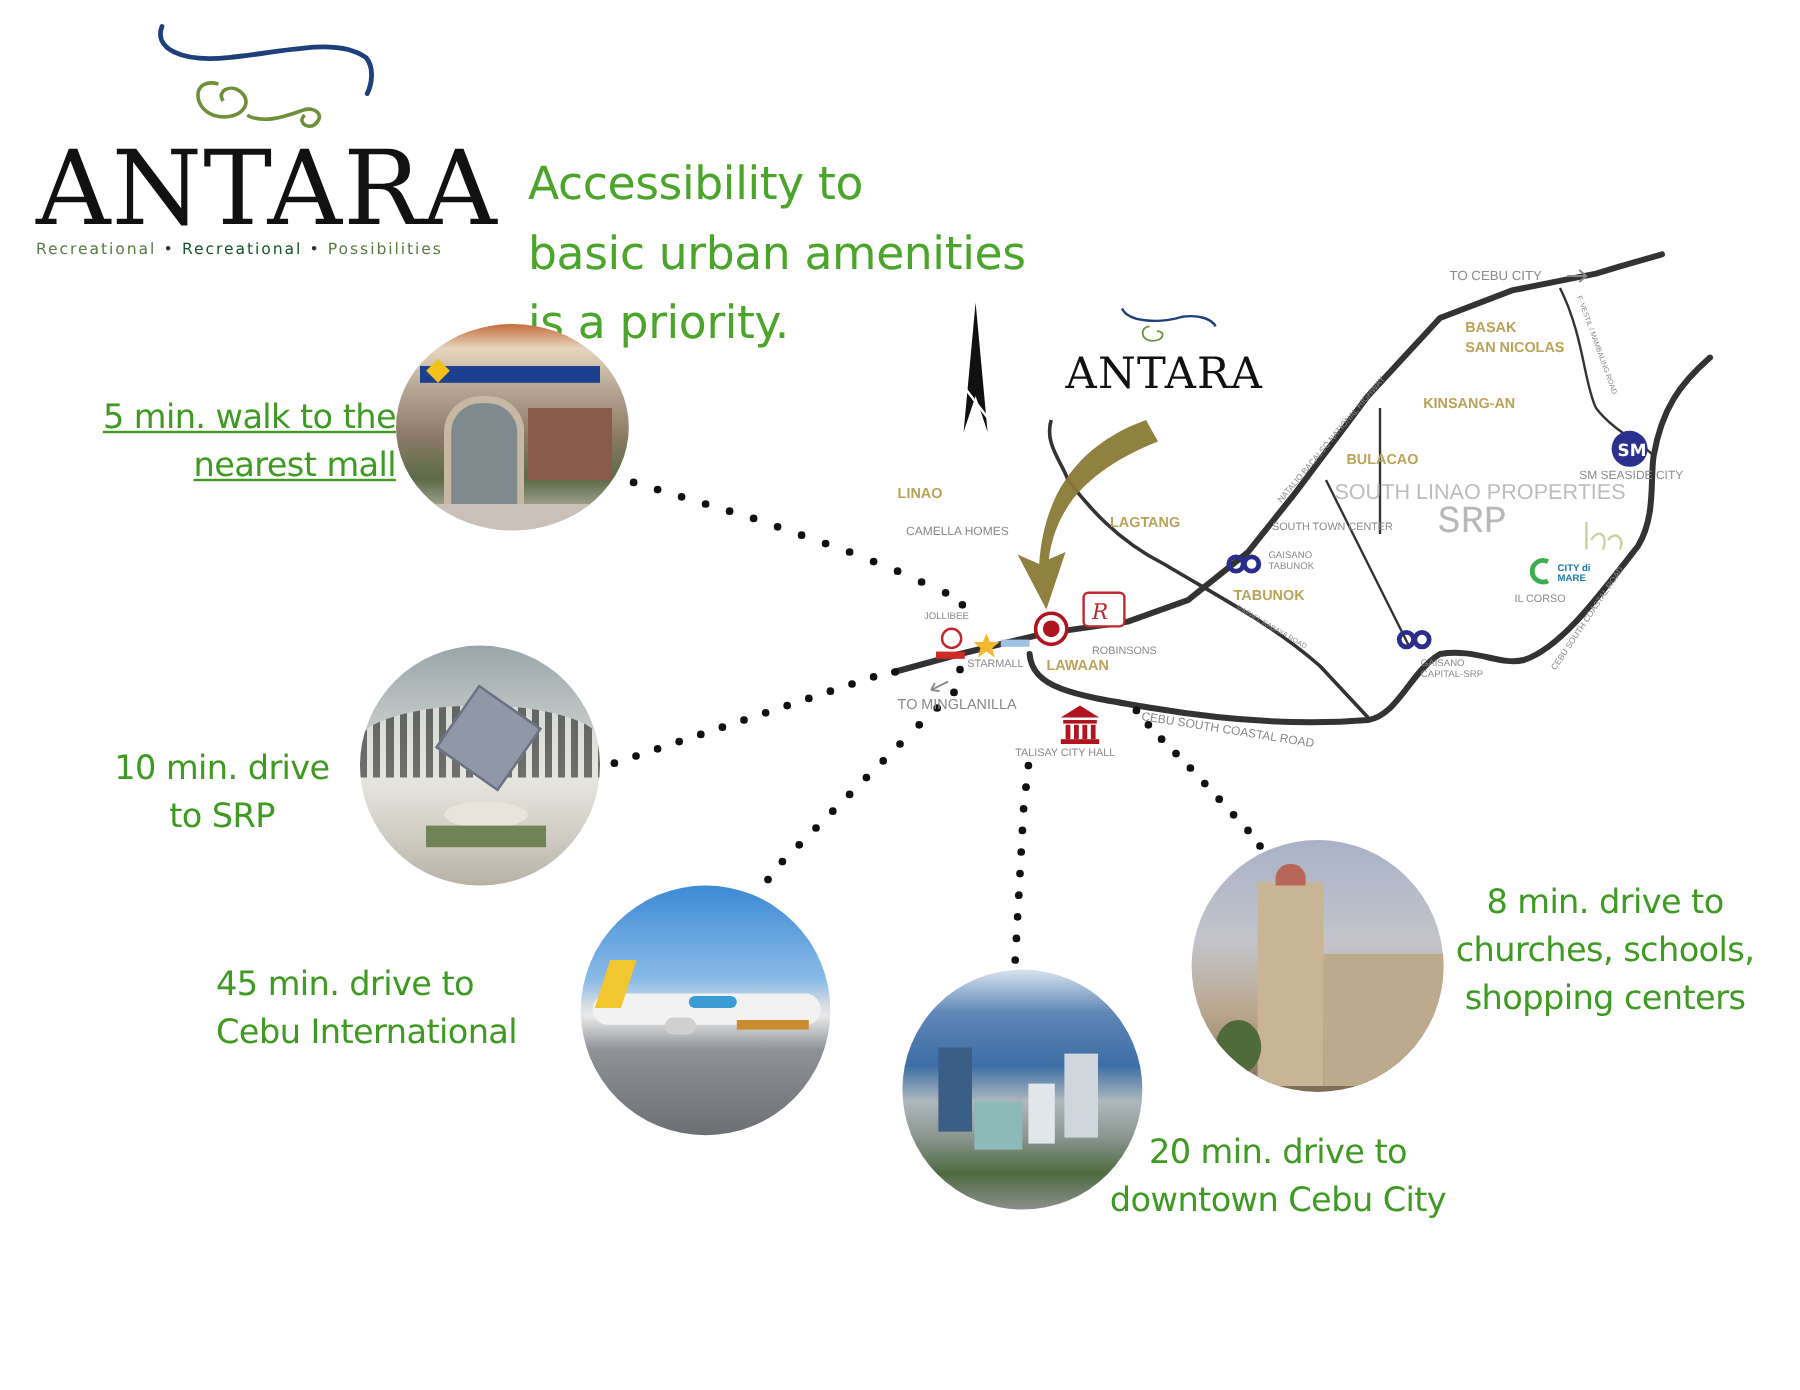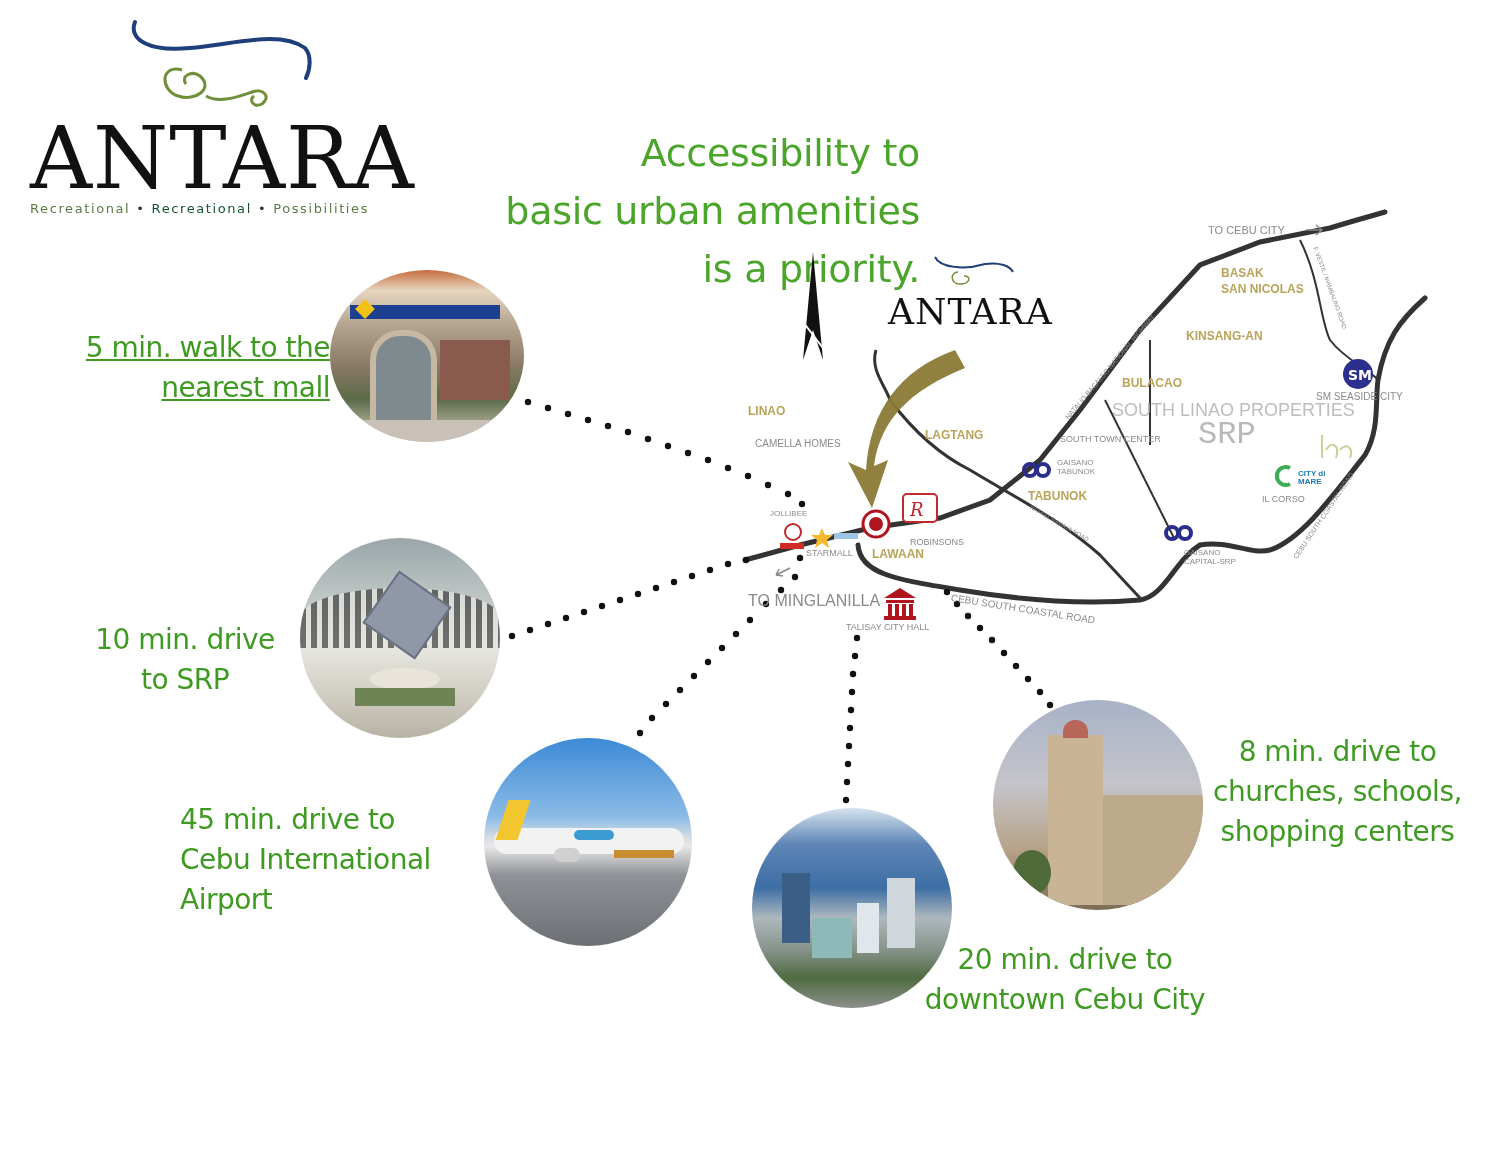--- a/index.html
+++ b/index.html
@@ -1,19 +1,19 @@
 <!DOCTYPE html>
 <html><head>
 <meta charset="utf-8">
 <style>
   html, body { margin:0; padding:0; background:#ffffff; }
   body { width:1500px; height:1158px; position:relative; overflow:hidden; font-family:"DejaVu Sans", sans-serif; }
   .abs { position:absolute; }
   .caption { position:absolute; color:#3f9a22; font-family:"DejaVu Sans", sans-serif; font-size:28px; line-height:40px; letter-spacing:-0.5px; }
-  .headline { position:absolute; left:440px; top:124px; width:480px; text-align:right; color:#4aa52a; font-size:38px; line-height:58px; letter-spacing:-0.3px; }
+  .headline { position:absolute; left:440px; top:124px; width:480px; text-align:left; color:#4aa52a; font-size:38px; line-height:58px; letter-spacing:-0.3px; }
   .logo-word { position:absolute; font-family:"DejaVu Serif", serif; color:#111; letter-spacing:1px; }
   .tagline { position:absolute; left:30px; top:201px; font-size:13px; letter-spacing:1.6px; color:#5b7a43; white-space:nowrap; }
   .tagline .mid { color:#14532d;margin-top:32px; }
   .tagline .dot { color:#333; margin:0 6px; }
   .photo { position:absolute; border-radius:50%; overflow:hidden; }
   .maplabel { position:absolute; font-family:"Liberation Sans", sans-serif; font-size:11px; color:#8a8a8a; white-space:nowrap; }
   .area { color:#b9a45a; font-size:12px; font-weight:bold; }
   .srp-big { color:#b8b8b8; font-size:32px;font-family:Liberation Mono, monospace; }
   .srp-sub { color:#bdbdbd; font-size:18px; }
   svg { position:absolute; left:0; top:0; }
@@ -205,21 +205,21 @@
 <div class="maplabel" style="left:755px; top:438px; font-size:10px;">CAMELLA HOMES</div>
 <div class="maplabel area" style="left:925px; top:428px;">LAGTANG</div>
 <div class="maplabel area" style="left:872px; top:547px;">LAWAAN</div>
 <div class="maplabel area" style="left:1028px; top:489px;">TABUNOK</div>
 <div class="maplabel area" style="left:1122px; top:376px;">BULACAO</div>
 <div class="maplabel area" style="left:1186px; top:329px;">KINSANG-AN</div>
 <div class="maplabel area" style="left:1221px; top:266px;">BASAK</div>
 <div class="maplabel area" style="left:1221px; top:282px;">SAN NICOLAS</div>
 
 <div class="maplabel" style="left:1208px; top:224px; font-size:11px;">TO CEBU CITY</div>
-<div class="maplabel" style="left:748px; top:592px; font-size:16px;">TO MINGLANILLA</div>
+<div class="maplabel" style="left:748px; top:580px; font-size:12px;">TO MINGLANILLA</div>
 <div class="maplabel" style="left:770px; top:509px; font-size:8px;">JOLLIBEE</div>
 <div class="maplabel" style="left:806px; top:548px; font-size:9px;">STARMALL</div>
 <div class="maplabel" style="left:910px; top:537px; font-size:9px;">ROBINSONS</div>
 <div class="maplabel" style="left:846px; top:622px; font-size:9px;">TALISAY CITY HALL</div>
 <div class="maplabel" style="left:952px; top:592px; font-size:10px; transform:rotate(9deg); transform-origin:left top;">CEBU SOUTH COASTAL ROAD</div>
 <div class="maplabel" style="left:1060px; top:434px; font-size:9px;">SOUTH TOWN CENTER</div>
 <div class="maplabel" style="left:1057px; top:458px; font-size:8px; width:44px; white-space:normal; line-height:9px;">GAISANO TABUNOK</div>
 <div class="maplabel" style="left:1184px; top:548px; font-size:8px; width:70px; white-space:normal; line-height:9px;">GAISANO CAPITAL-SRP</div>
 <div class="maplabel srp-sub" style="left:1112px; top:400px;">SOUTH LINAO PROPERTIES</div>
 <div class="maplabel srp-big" style="left:1198px; top:416px;">SRP</div>
@@ -273,21 +273,20 @@
 </div>
 
 <div class="caption" style="left:80px; top:620px; width:210px; text-align:center;">
   <div>10 min. drive</div>
   <div>to SRP</div>
 </div>
 
 <div class="caption" style="left:180px; top:800px; width:285px; text-align:left;">
   <div>45 min. drive to</div>
   <div>Cebu International</div>
-  <div>Airport</div>
 </div>
 
 <div class="caption" style="left:905px; top:940px; width:320px; text-align:center;">
   <div>20 min. drive to</div>
   <div>downtown Cebu City</div>
 </div>
 
 <div class="caption" style="left:1205px; top:732px; width:265px; text-align:center;">
   <div>8 min. drive to</div>
   <div>churches, schools,</div>

